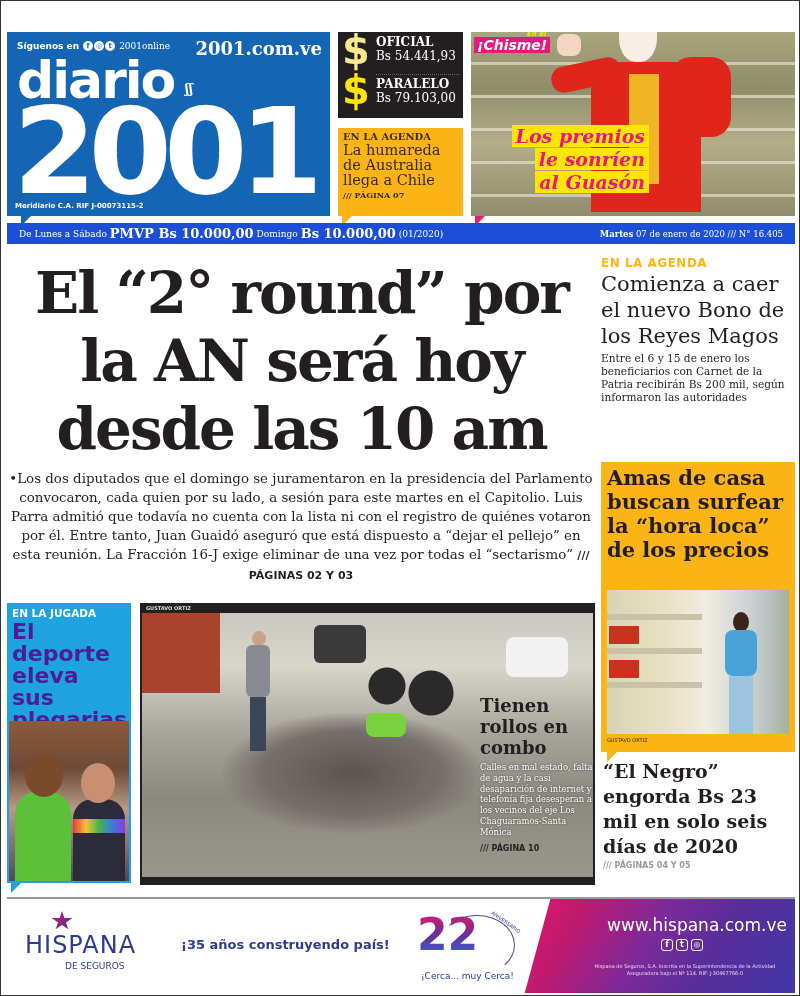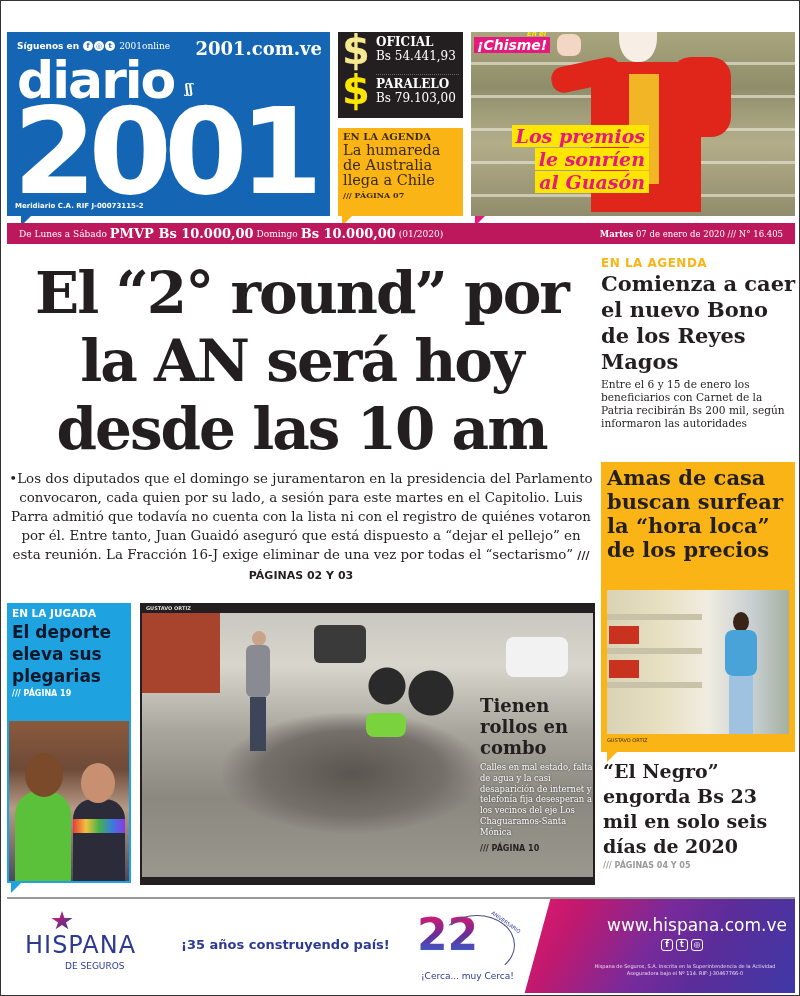--- a/index.html
+++ b/index.html
@@ -50,35 +50,35 @@
   .chisme .arm-r { position: absolute; left: 120px; top: 55px; width: 60px; height: 80px; background: #e0261b; border-radius: 20px; }
   .chisme .face { position: absolute; left: 68px; top: 8px; width: 38px; height: 52px; background: #f7eee6; border-radius: 45%; }
   .chisme .fist { position: absolute; left: 6px; top: 32px; width: 24px; height: 22px; background: #f4d6c4; border-radius: 8px; }
   .chisme .badge { position: absolute; left: 3px; top: 5px; font-family: "DejaVu Sans", sans-serif; font-weight: bold; font-style: italic; color: #fff; font-size: 14px; background: #e6197f; padding: 0 3px; }
   .chisme .badge small { font-size: 7px; color: #ffe600; display: block; position: absolute; top: -7px; right: 4px; }
   .chisme .head { position: absolute; left: 10px; top: 93px; display: flex; flex-direction: column; align-items: flex-end; width: 168px; }
   .chisme .head span { font-family: "DejaVu Serif", serif; font-weight: bold; font-style: italic; color: #e6197f; background: #ffe600; font-size: 19px; line-height: 22px; padding: 0 4px; margin-bottom: 1px; }
   .chisme .tail { position: absolute; left: 4px; bottom: -10px; border-left: 10px solid #e6197f; border-bottom: 10px solid transparent; }
 
   
-  .infobar { position: absolute; left: 6px; top: 222px; width: 788px; height: 21px; background: #be185d; color: #fff; font-family: "DejaVu Serif", serif; display: flex; align-items: center; padding: 0 12px; font-size: 9px; }
+  .infobar { position: absolute; left: 6px; top: 222px; width: 788px; height: 21px; background: #1d4ed8; color: #fff; font-family: "DejaVu Serif", serif; display: flex; align-items: center; padding: 0 12px; font-size: 9px; }
   .infobar .big { font-weight: bold; font-size: 13px; margin: 0 3px; }
   .infobar .right { margin-left: auto; font-size: 8.5px; }
   .infobar .right b { font-weight: bold; }
 
   
   .main-head { position: absolute; left: 8px; top: 258px; width: 585px; text-align: center; font-family: "DejaVu Serif", serif; font-weight: 900; font-size: 58px; line-height: 68px; color: #231f20; letter-spacing: -2px; }
   .main-head div { font-weight: bold; }
   .main-deck { position: absolute; left: 6px; top: 468px; width: 588px; text-align: center; font-family: "DejaVu Serif", serif; font-size: 13.4px; line-height: 19px; color: #231f20; }
   .main-deck .pref { font-family: "DejaVu Sans", sans-serif; font-weight: bold; font-size: 11px; }
 
   
   .agenda-right { position: absolute; left: 600px; top: 255px; width: 196px; }
   .agenda-right .kicker { font-family: "DejaVu Sans", sans-serif; font-weight: bold; font-size: 12px; color: #fbb416; letter-spacing: 0.5px; }
-  .agenda-right .head { font-family: "DejaVu Serif", serif; font-size: 21px; line-height: 26px; color: #231f20; margin-top: 1px; font-weight: bold; }
+  .agenda-right .head { font-family: "DejaVu Serif", serif; font-size: 21px; line-height: 26px; color: #231f20; margin-top: 1px; font-weight: normal; }
   .agenda-right .body { font-family: "DejaVu Serif", serif; font-size: 10.6px; line-height: 13px; color: #231f20; margin-top: 3px; }
 
   .amas { position: absolute; left: 600px; top: 461px; width: 194px; height: 290px; background: #fbb416; padding: 4px 6px; }
   .amas .head { font-family: "DejaVu Serif", serif; font-weight: bold; font-size: 21px; line-height: 24px; color: #231f20; }
   .amas .photo { position: absolute; left: 6px; top: 128px; width: 182px; height: 144px; background: linear-gradient(90deg, #d9d2b5 0%, #e8e0c2 30%, #f0ece0 55%, #c8cfd2 80%, #a4b0a0 100%); overflow: hidden; }
   .amas .shelf { position: absolute; left: 0; width: 95px; height: 6px; background: #c8c2a8; }
   .amas .goods { position: absolute; left: 2px; width: 30px; height: 18px; background: #c8321e; }
   .amas .woman { position: absolute; left: 118px; top: 22px; width: 32px; height: 122px; }
   .amas .woman .top { position: absolute; top: 18px; width: 32px; height: 46px; background: #4aa3d8; border-radius: 8px; }
   .amas .woman .legs { position: absolute; top: 64px; left: 4px; width: 24px; height: 58px; background: #9fc2e0; }
@@ -87,21 +87,21 @@
   .amas .tail { position: absolute; left: 6px; bottom: -10px; border-left: 10px solid #fbb416; border-bottom: 10px solid transparent; }
 
   .negro { position: absolute; left: 602px; top: 758px; width: 194px; }
   .negro .head { font-family: "DejaVu Serif", serif; font-weight: bold; font-size: 19px; line-height: 25px; color: #231f20; }
   .negro .pref { font-family: "DejaVu Sans", sans-serif; font-weight: bold; font-size: 8px; color: #999; margin-top: 2px; }
 
   
   .jugada { position: absolute; left: 6px; top: 602px; width: 124px; height: 280px; background: #1ea2e0; }
   .jugada .txt { padding: 4px 5px; }
   .jugada .kicker { font-family: "DejaVu Sans", sans-serif; font-weight: bold; font-size: 10.5px; color: #fff; }
-  .jugada .head { font-family: "DejaVu Sans", sans-serif; font-weight: bold; font-size: 17px; line-height: 22px; color: #0f172a; margin-top: 2px; }
+  .jugada .head { font-family: "DejaVu Sans", sans-serif; font-weight: bold; font-size: 22px; line-height: 22px; color: #4c1d95; margin-top: 2px; }
   .jugada .pref { font-family: "DejaVu Sans", sans-serif; font-weight: bold; font-size: 8px; color: #fff; margin-top: 2px; }
   .jugada .photo { position: absolute; left: 2px; top: 118px; width: 120px; height: 160px; background: linear-gradient(180deg, #8b5a3c 0%, #6e4a38 30%, #b79b86 55%, #4a4a5a 100%); overflow: hidden; }
   .jugada .p1 { position: absolute; left: 6px; top: 70px; width: 56px; height: 90px; background: #5cc13a; border-radius: 24px 24px 0 0; }
   .jugada .p1h { position: absolute; left: 16px; top: 32px; width: 38px; height: 44px; background: #7a4a2a; border-radius: 50%; }
   .jugada .p2 { position: absolute; left: 64px; top: 78px; width: 52px; height: 82px; background: #2b2b3a; border-radius: 20px 20px 0 0; }
   .jugada .p2s { position: absolute; left: 64px; top: 98px; width: 52px; height: 14px; background: linear-gradient(90deg, #e83a3a, #f2c23a, #46b24a, #3a7ce0, #8a3ae0); }
   .jugada .p2h { position: absolute; left: 72px; top: 42px; width: 34px; height: 40px; background: #c89070; border-radius: 50%; }
   .jugada .tail { position: absolute; left: 4px; bottom: -10px; border-left: 10px solid #1ea2e0; border-bottom: 10px solid transparent; }
 
   

